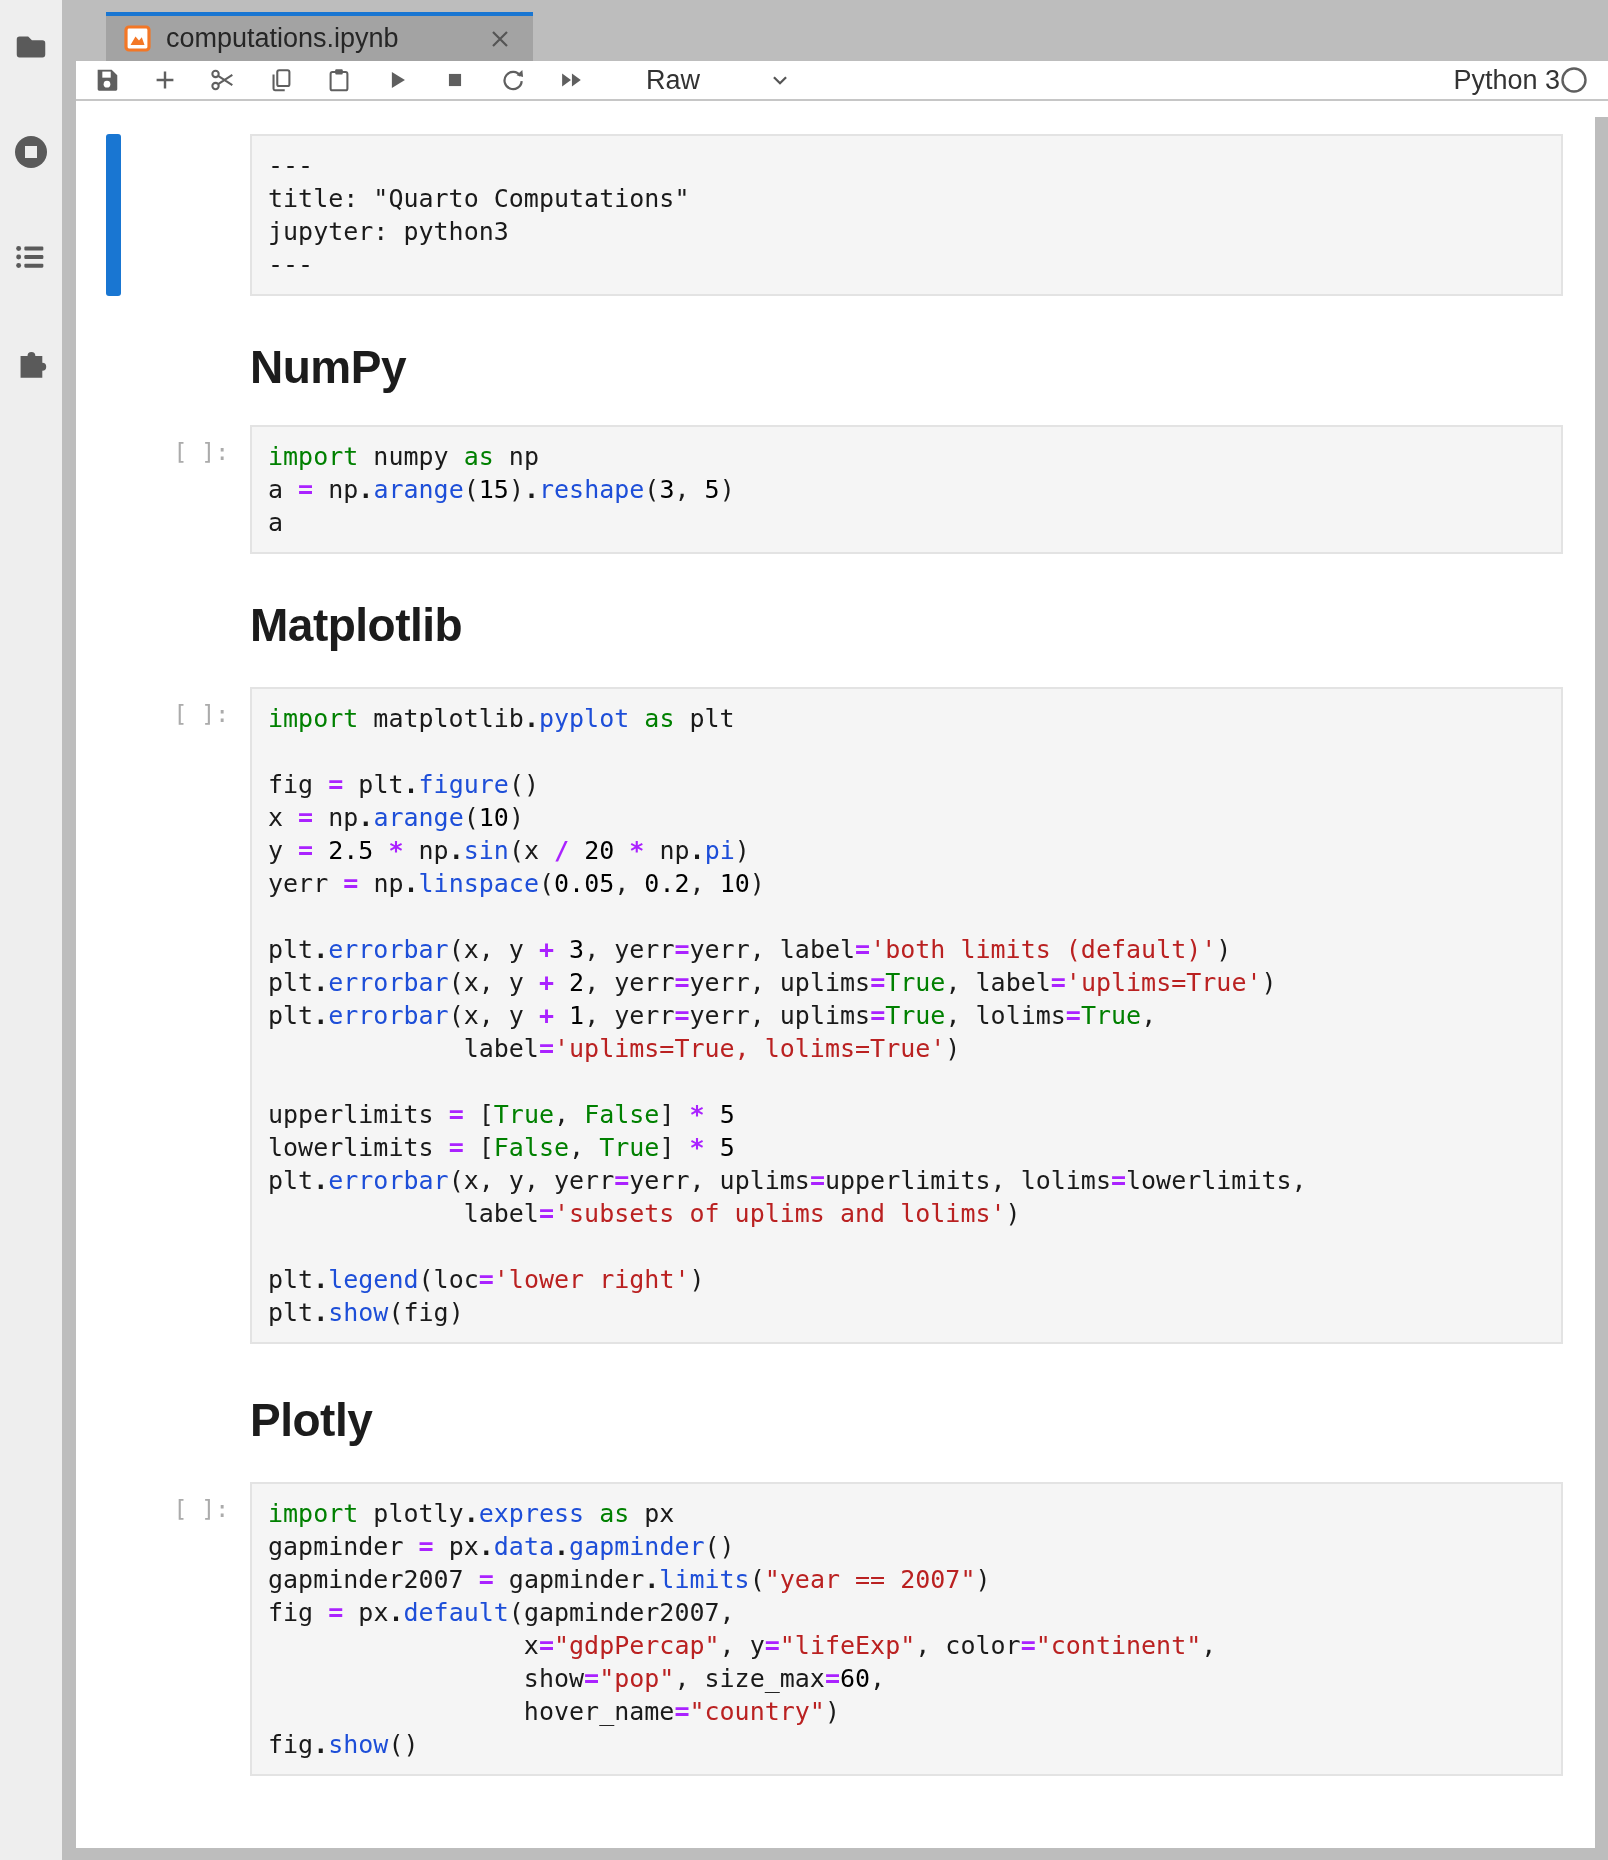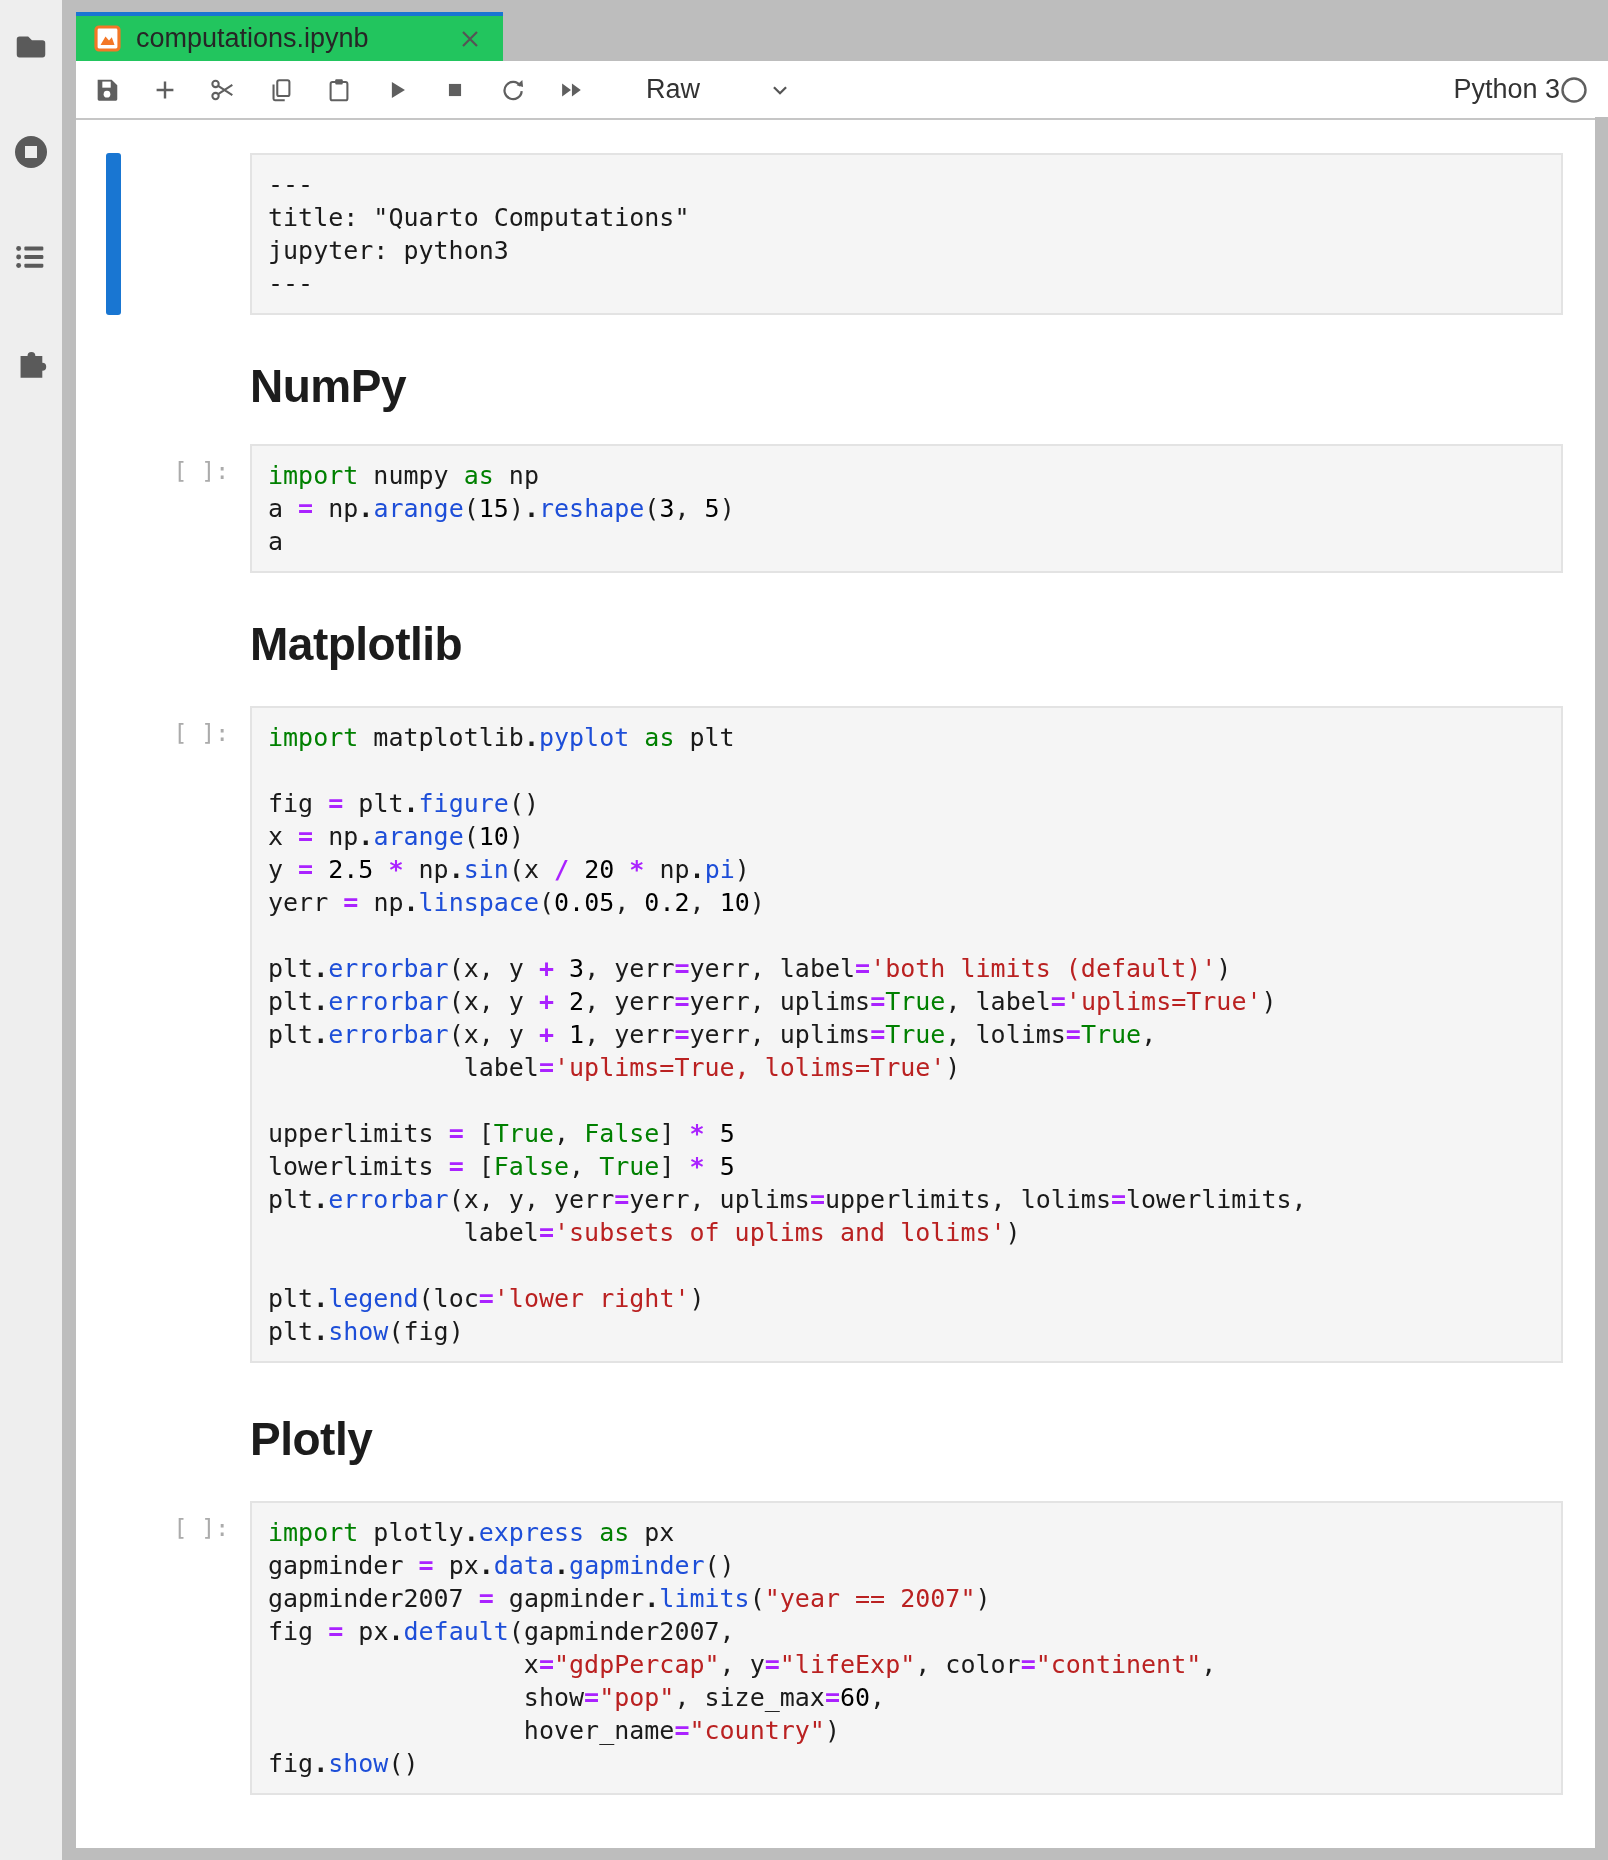--- a/index.html
+++ b/index.html
@@ -20,31 +20,31 @@
   .side-btn:nth-child(1){ margin-top:29px; }
   .side-btn + .side-btn { margin-top:65px; }
 
   .divider-strip { width:14px; flex:0 0 14px; background:#bdbdbd; }
 
   .main { flex:1; display:flex; flex-direction:column; position:relative; min-width:0; }
 
   
   .tabbar { height:61px; background:#bdbdbd; display:flex; align-items:flex-end; }
   .tab {
-    width:427px; height:49px; background:#22c55e;
+    width:427px; height:49px; background:#a3a3a3;
     border-top:4px solid #1976d2;
-    display:flex; align-items:center;
+    display:flex; align-items:center;margin-left:30px;
   }
   .tab-icon { margin-left:18px; flex:0 0 auto; display:flex; }
   .tab-label { margin-left:15px; font-size:27px; color:#262626; flex:1; white-space:nowrap; }
   .tab-close { margin-right:20px; display:flex; cursor:pointer; }
 
   
   .toolbar {
-    height:59px; background:#ffffff; border-bottom:2px solid #c6c6c6;
+    height:40px; background:#ffffff; border-bottom:2px solid #c6c6c6;
     display:flex; align-items:center; padding:0 20px 0 16px; gap:28px;
   }
   .tb-btn { width:30px; height:30px; display:flex; align-items:center; justify-content:center; flex:0 0 auto; }
   .celltype-dd { display:flex; align-items:center; margin-left:32px; }
   .celltype-label { font-size:27px; color:#333333; }
   .celltype-dd svg { margin-left:66px; }
   .tb-spring { flex:1; }
   .kernel { display:flex; align-items:center; }
   .kernel-label { font-size:27px; color:#333333; }
 

